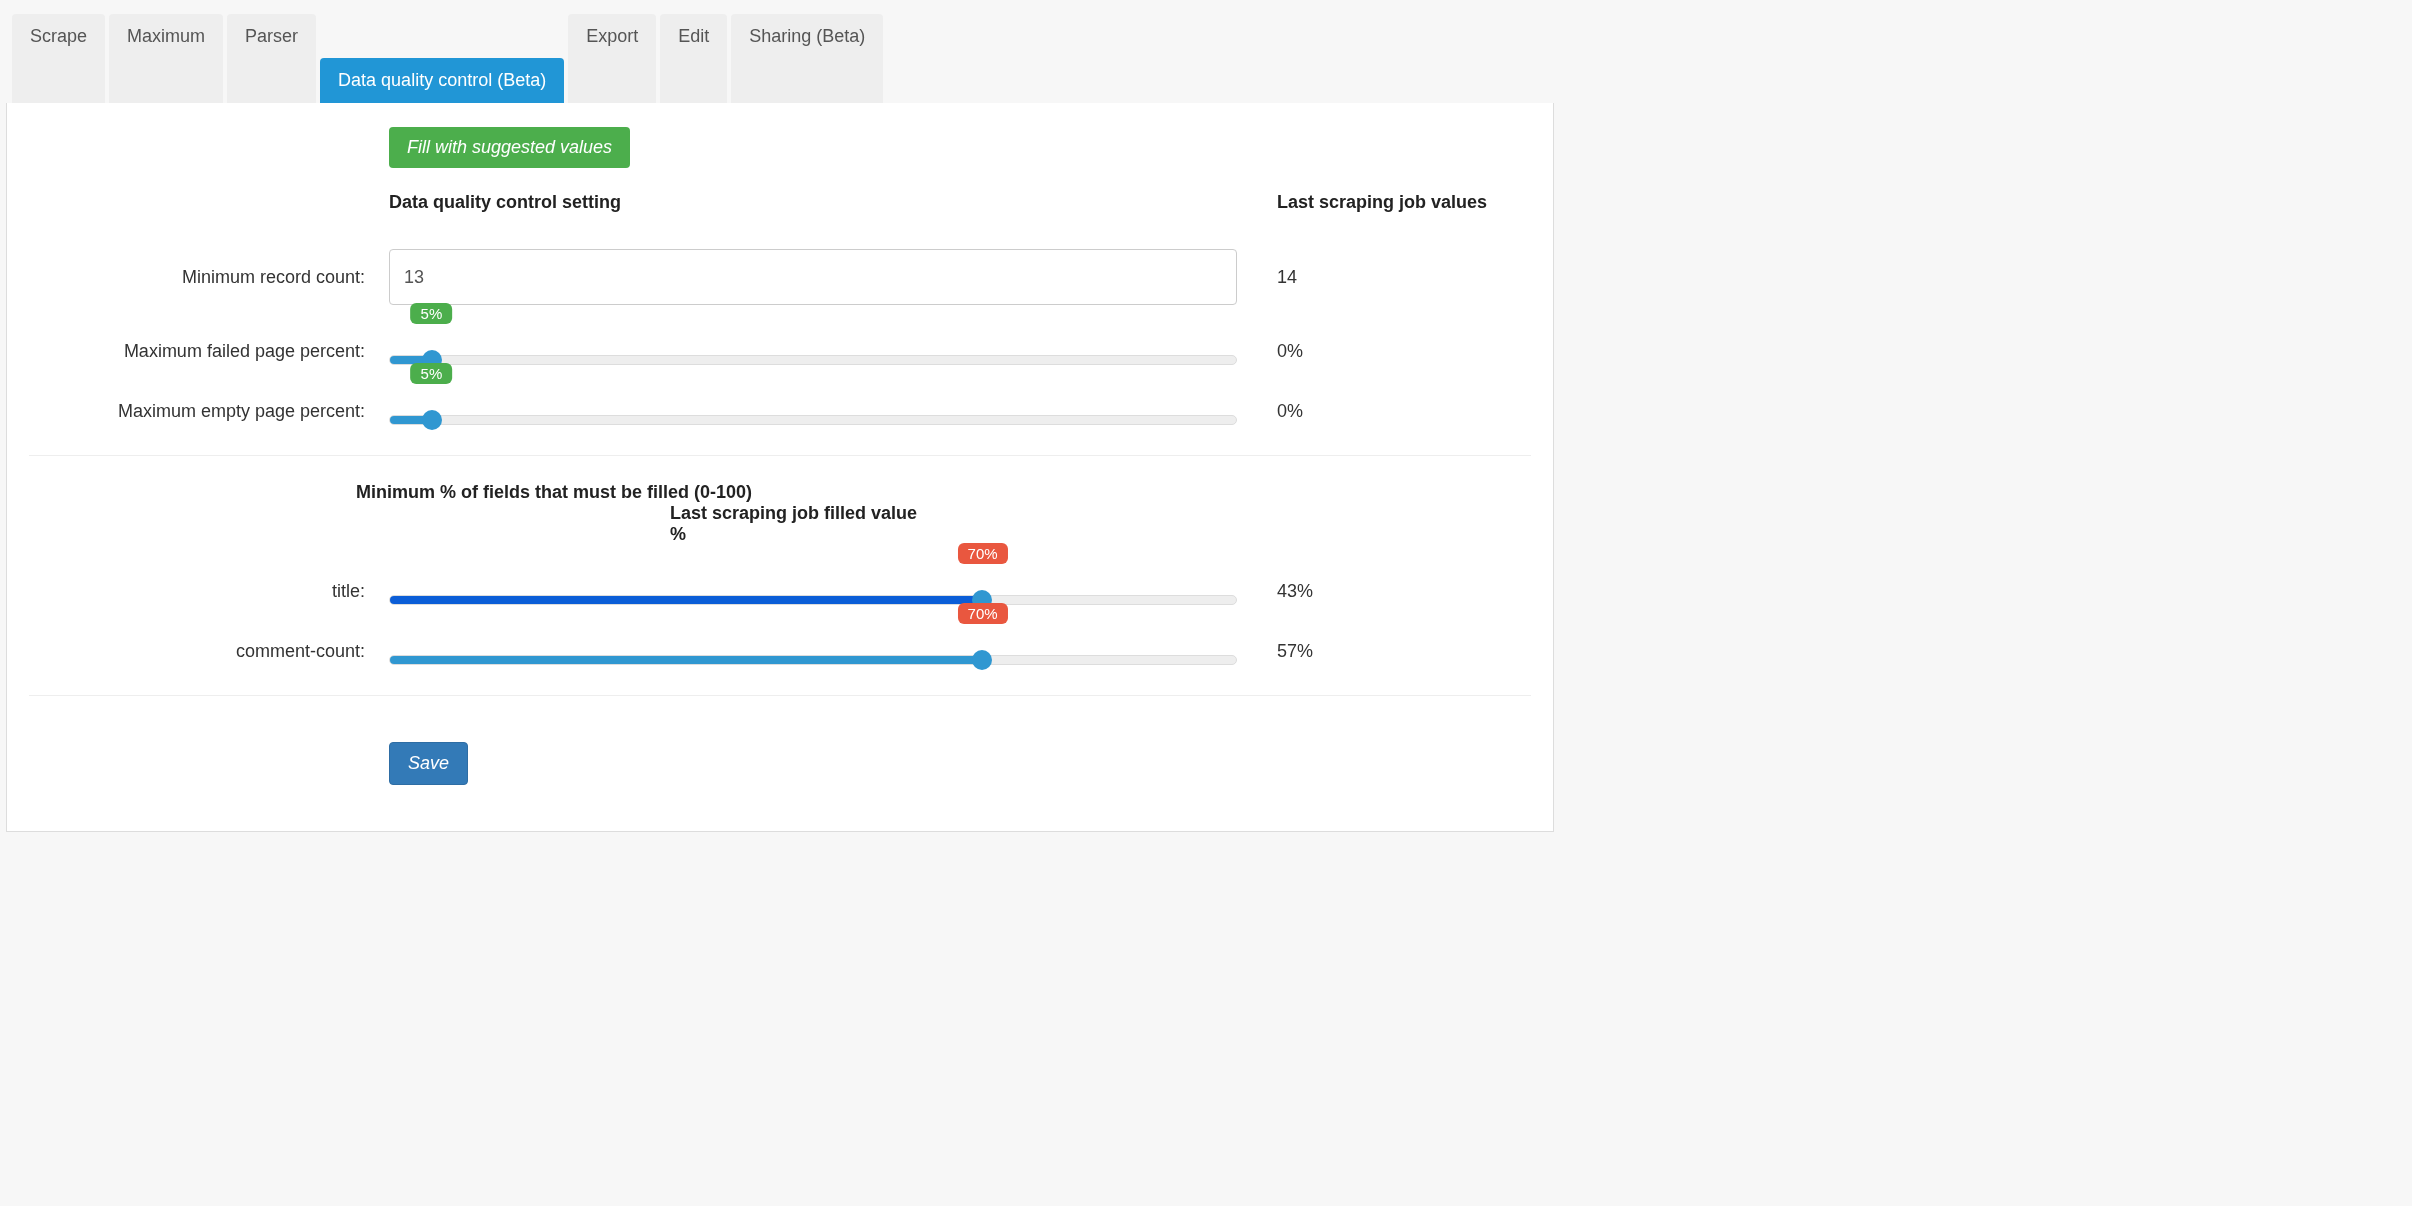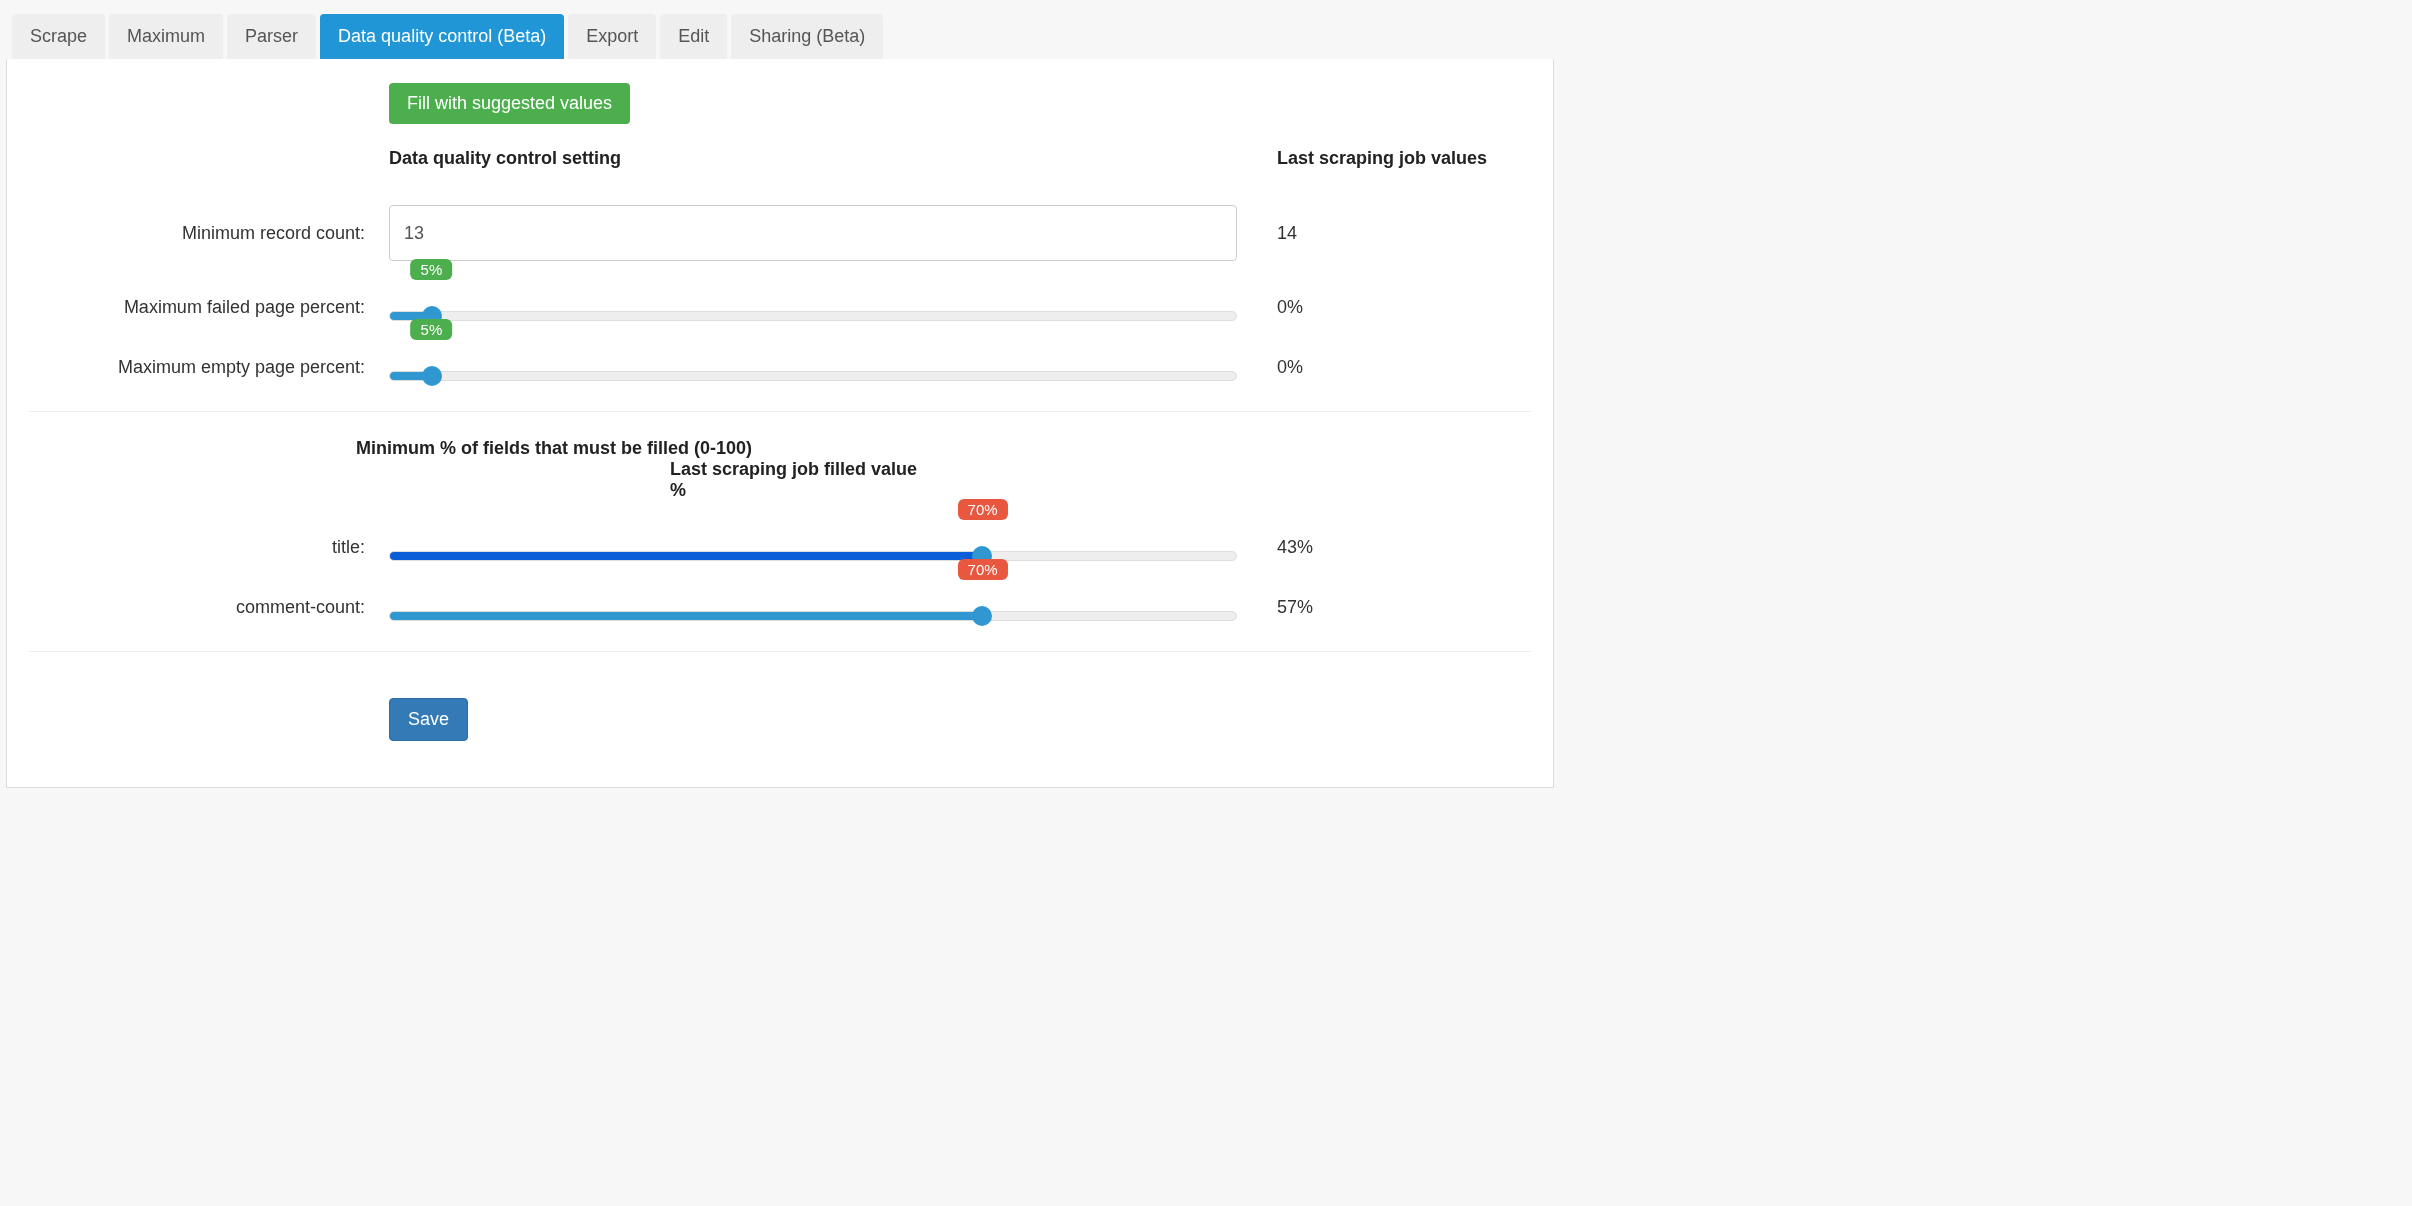--- a/index.html
+++ b/index.html
@@ -20,20 +20,21 @@
   padding: 12px 18px;
   background: #eeeeee;
   color: #555;
   border-radius: 4px 4px 0 0;
   cursor: pointer;
   font-size: 18px;
 }
 .tab.active {
   background: #2196d6;
   color: #fff;
+  margin-top: 44px;
 }
 .panel {
   background: #fff;
   border: 1px solid #ddd;
   border-top: none;
   margin: 0 6px;
   padding: 18px 0 40px 0;
 }
 .row {
   display: flex;
@@ -62,20 +63,21 @@
   color: #222;
 }
 .btn {
   display: inline-block;
   padding: 10px 18px;
   border-radius: 4px;
   border: none;
   font-size: 18px;
   cursor: pointer;
   color: #fff;
+  font-style: italic;
 }
 .btn-green { background: #4cae4c; }
 .btn-blue { background: #337ab7; border: 1px solid #2e6da4; }
 input.text-input {
   width: 100%;
   height: 56px;
   padding: 8px 14px;
   font-size: 18px;
   border: 1px solid #ccc;
   border-radius: 4px;

